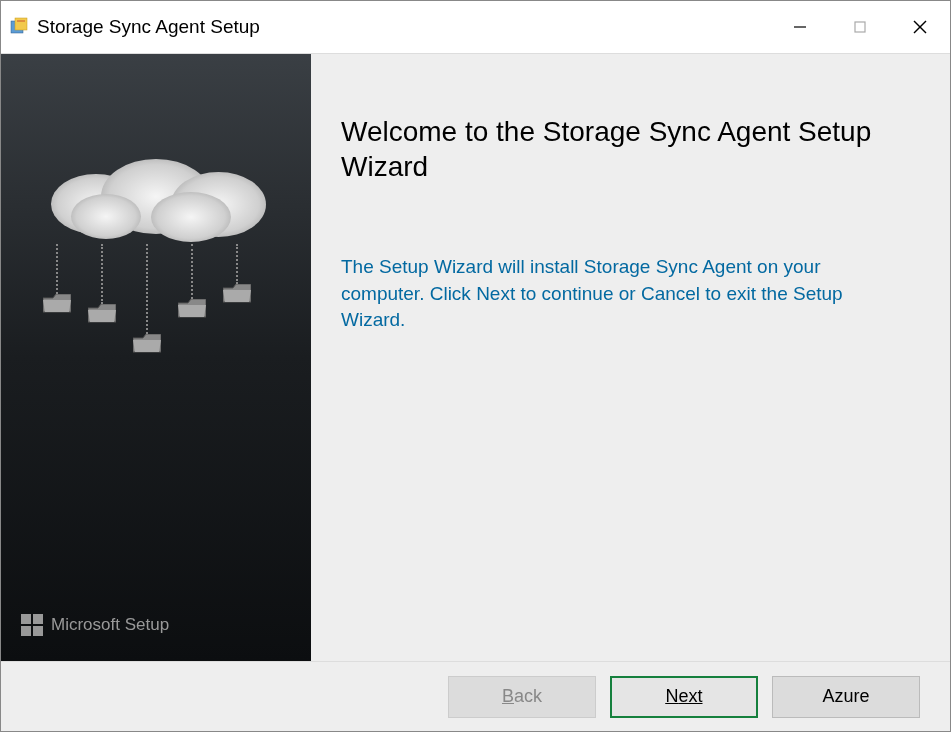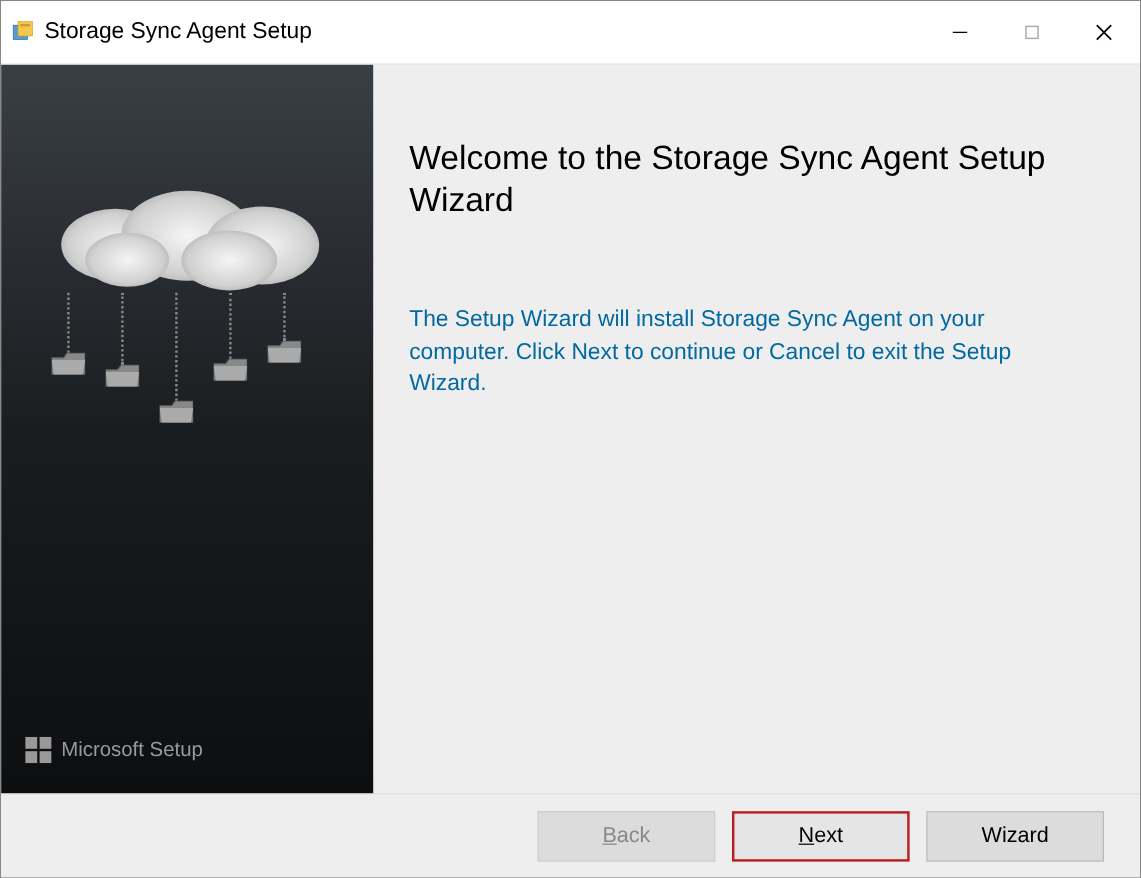--- a/index.html
+++ b/index.html
@@ -146,22 +146,23 @@
       align-items: center;
       justify-content: center;
     }
     .btn.disabled {
       color: #888;
       background: #dcdcdc;
       border: 1px solid #ccc;
       cursor: default;
     }
     .btn.primary {
-      border: 2px solid #b91c1c;
+      border: 2px solid #15803d;
       background: #e5e5e5;
+      text-decoration: underline;
     }
     .btn-label {
       position: relative;
     }
     .mnemonic {
       text-decoration: underline;
     }
   </style>
 </head>
 <body>
@@ -250,16 +251,16 @@
   </div>
 
   <div class="button-bar">
     <button class="btn disabled" disabled="">
       <span class="btn-label"><span></span><span class="mnemonic">B</span><span>ack</span></span>
     </button>
     <button class="btn primary">
       <span class="btn-label"><span></span><span class="mnemonic">N</span><span>ext</span></span>
     </button>
     <button class="btn">
-      <span class="btn-label">Wizard</span>
+      <span class="btn-label">Azure</span>
     </button>
   </div>
 </div>
 
 </body></html>

